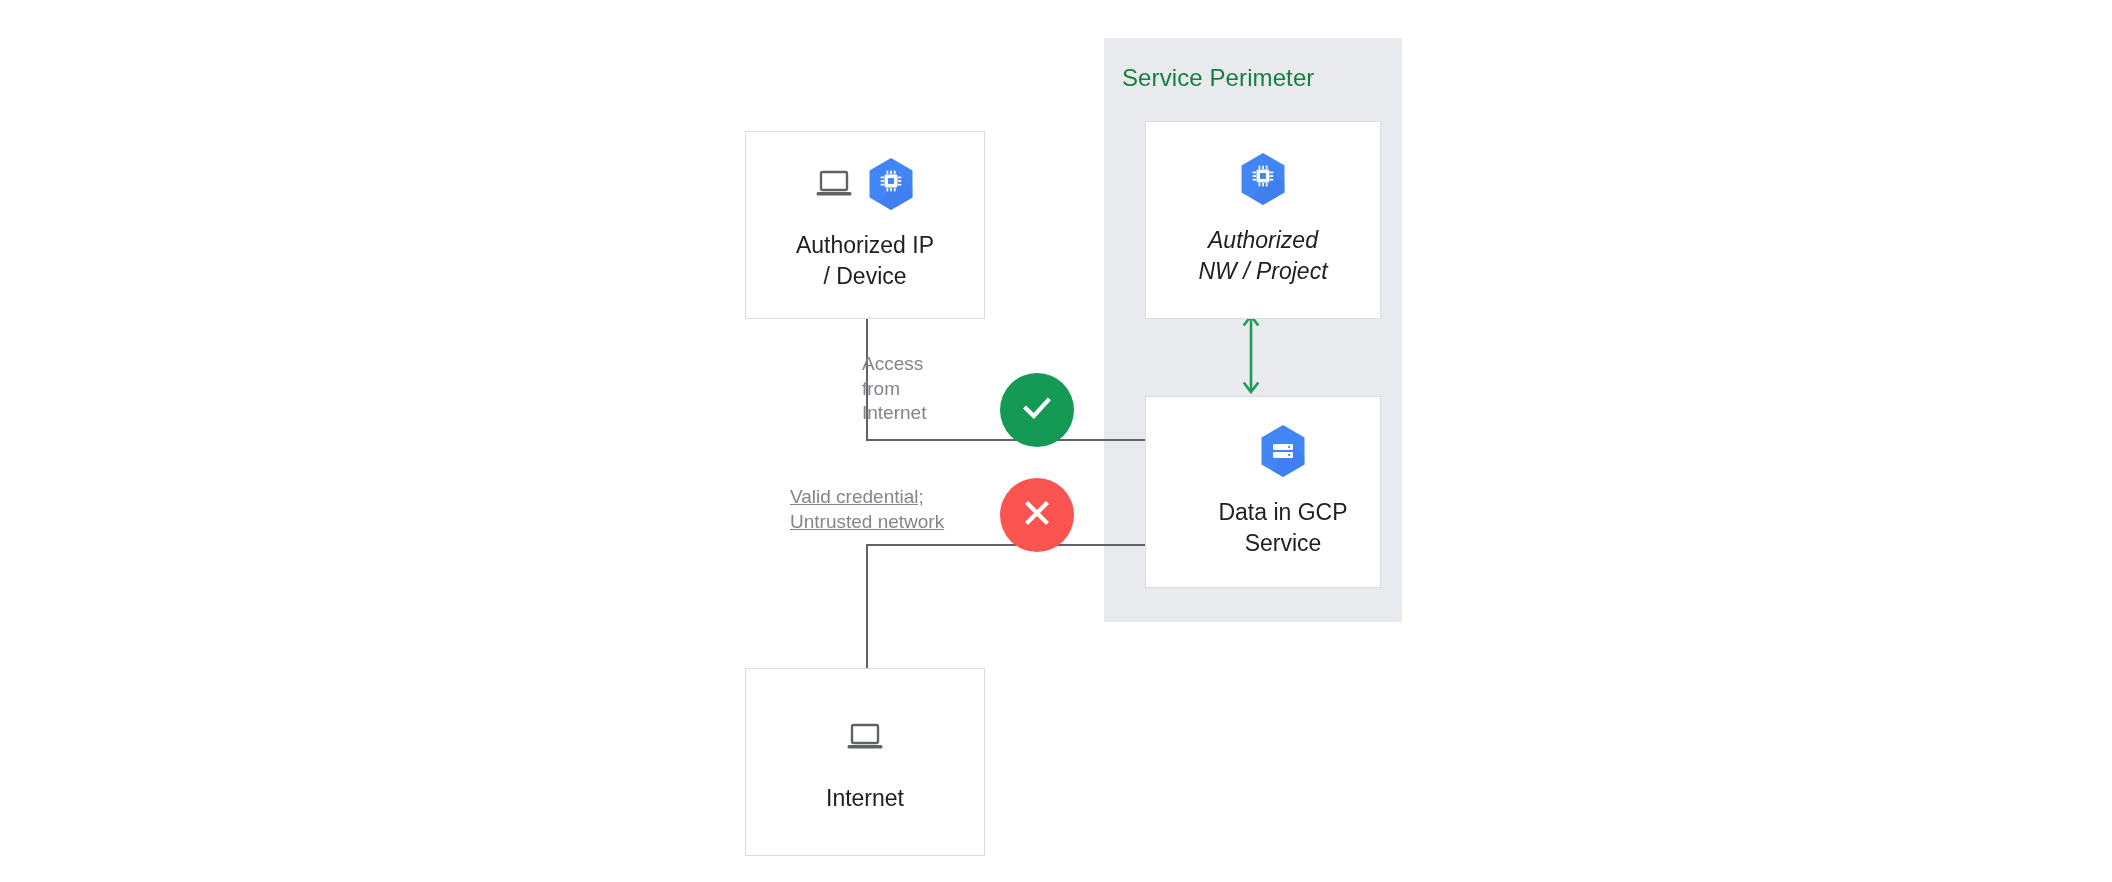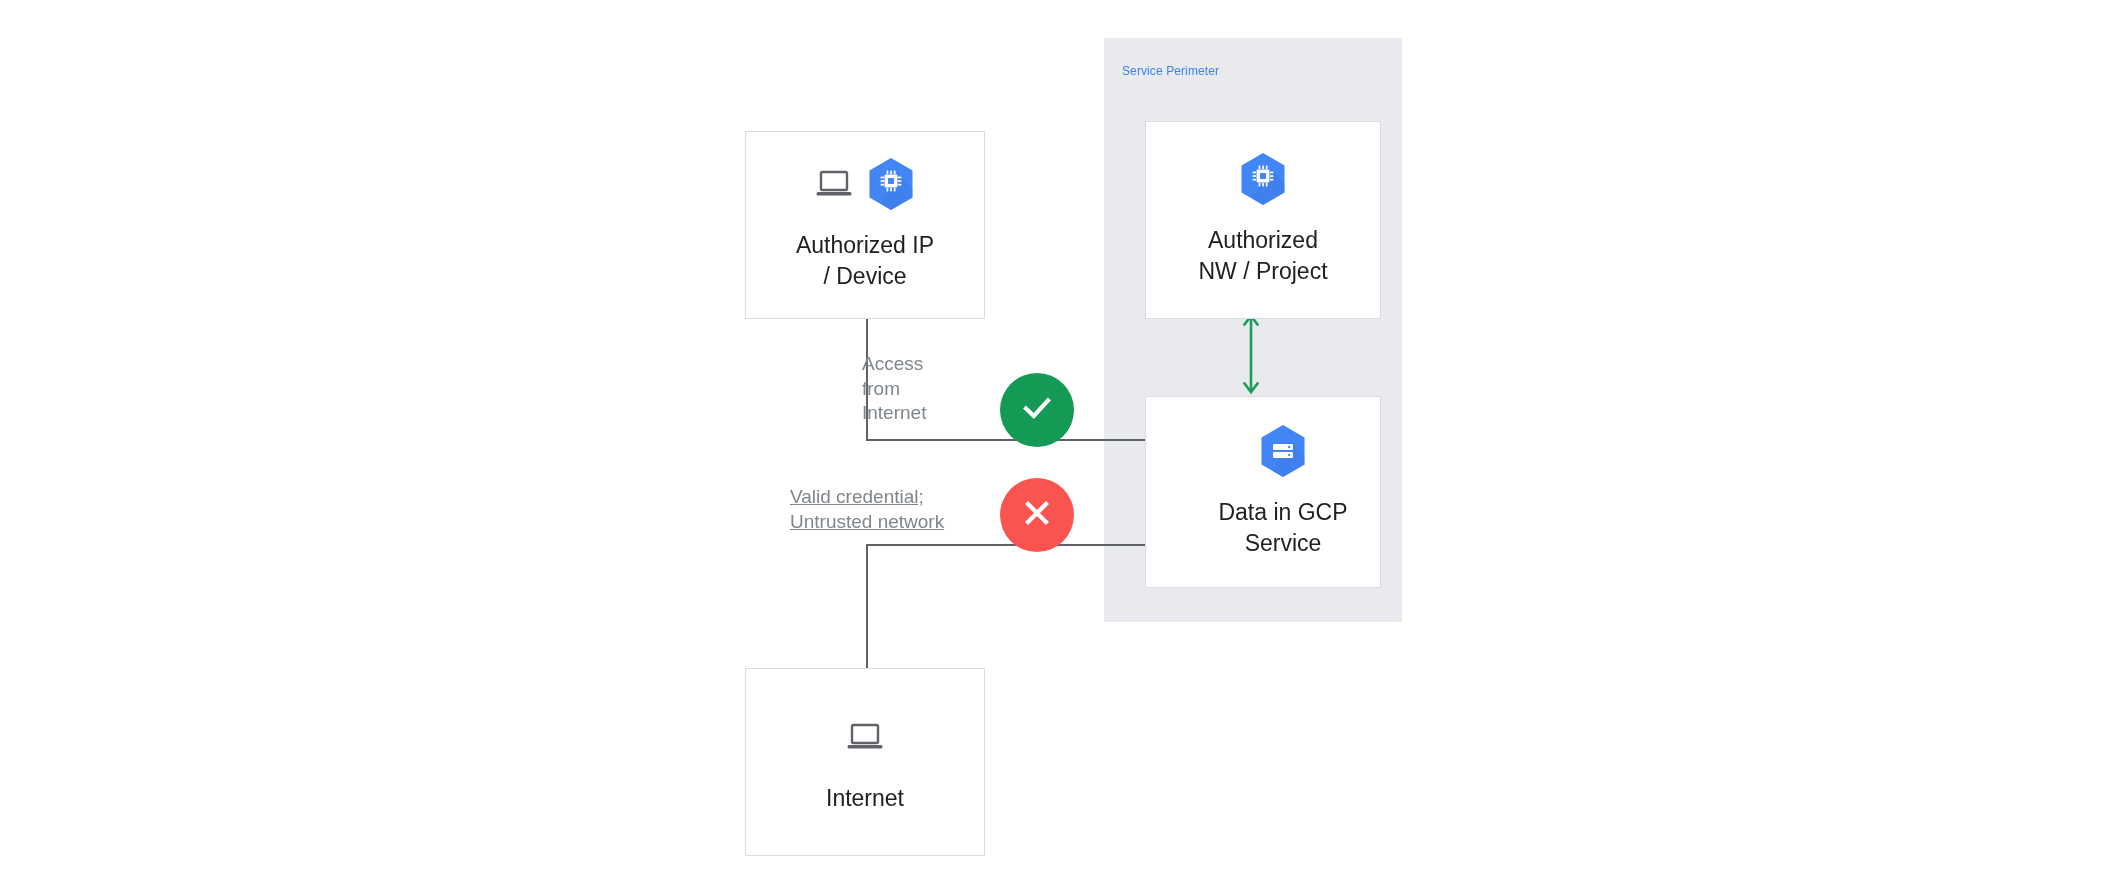--- a/index.html
+++ b/index.html
@@ -26,22 +26,22 @@
     left: 1104px;
     top: 38px;
     width: 298px;
     height: 584px;
     background: #e8eaed;
   }
   .perimeter-label {
     position: absolute;
     left: 1122px;
     top: 64px;
-    font-size: 12px;
-    color: #3b82f6;
+    font-size: 24px;
+    color: #15803d;
     letter-spacing: .1px;
     white-space: nowrap;
   }
 
   
   .node {
     position: absolute;
     background: #ffffff;
     border: 1.6px solid #dadce0;
     box-sizing: border-box;
@@ -63,21 +63,21 @@
     display: flex;
     flex-direction: row;
     align-items: center;
     justify-content: center;
     gap: 14px;
     height: 56px;
   }
 
   
   #node-authorized-device { left: 745px; top: 131px; width: 240px; height: 188px; }
-  #node-authorized-nw     { left: 1145px; top: 121px; width: 236px; height: 198px; }
+  #node-authorized-nw     { left: 1145px; top: 121px; width: 236px; height: 198px; font-style: italic; }
   #node-data-gcp          { left: 1145px; top: 396px; width: 236px; height: 192px; padding-left: 40px; }
   #node-internet          { left: 745px; top: 668px; width: 240px; height: 188px; }
 
   
   .wire {
     position: absolute;
     background: #5f6368;
   }
   .wire-v { width: 2px; }
   .wire-h { height: 2px; }

